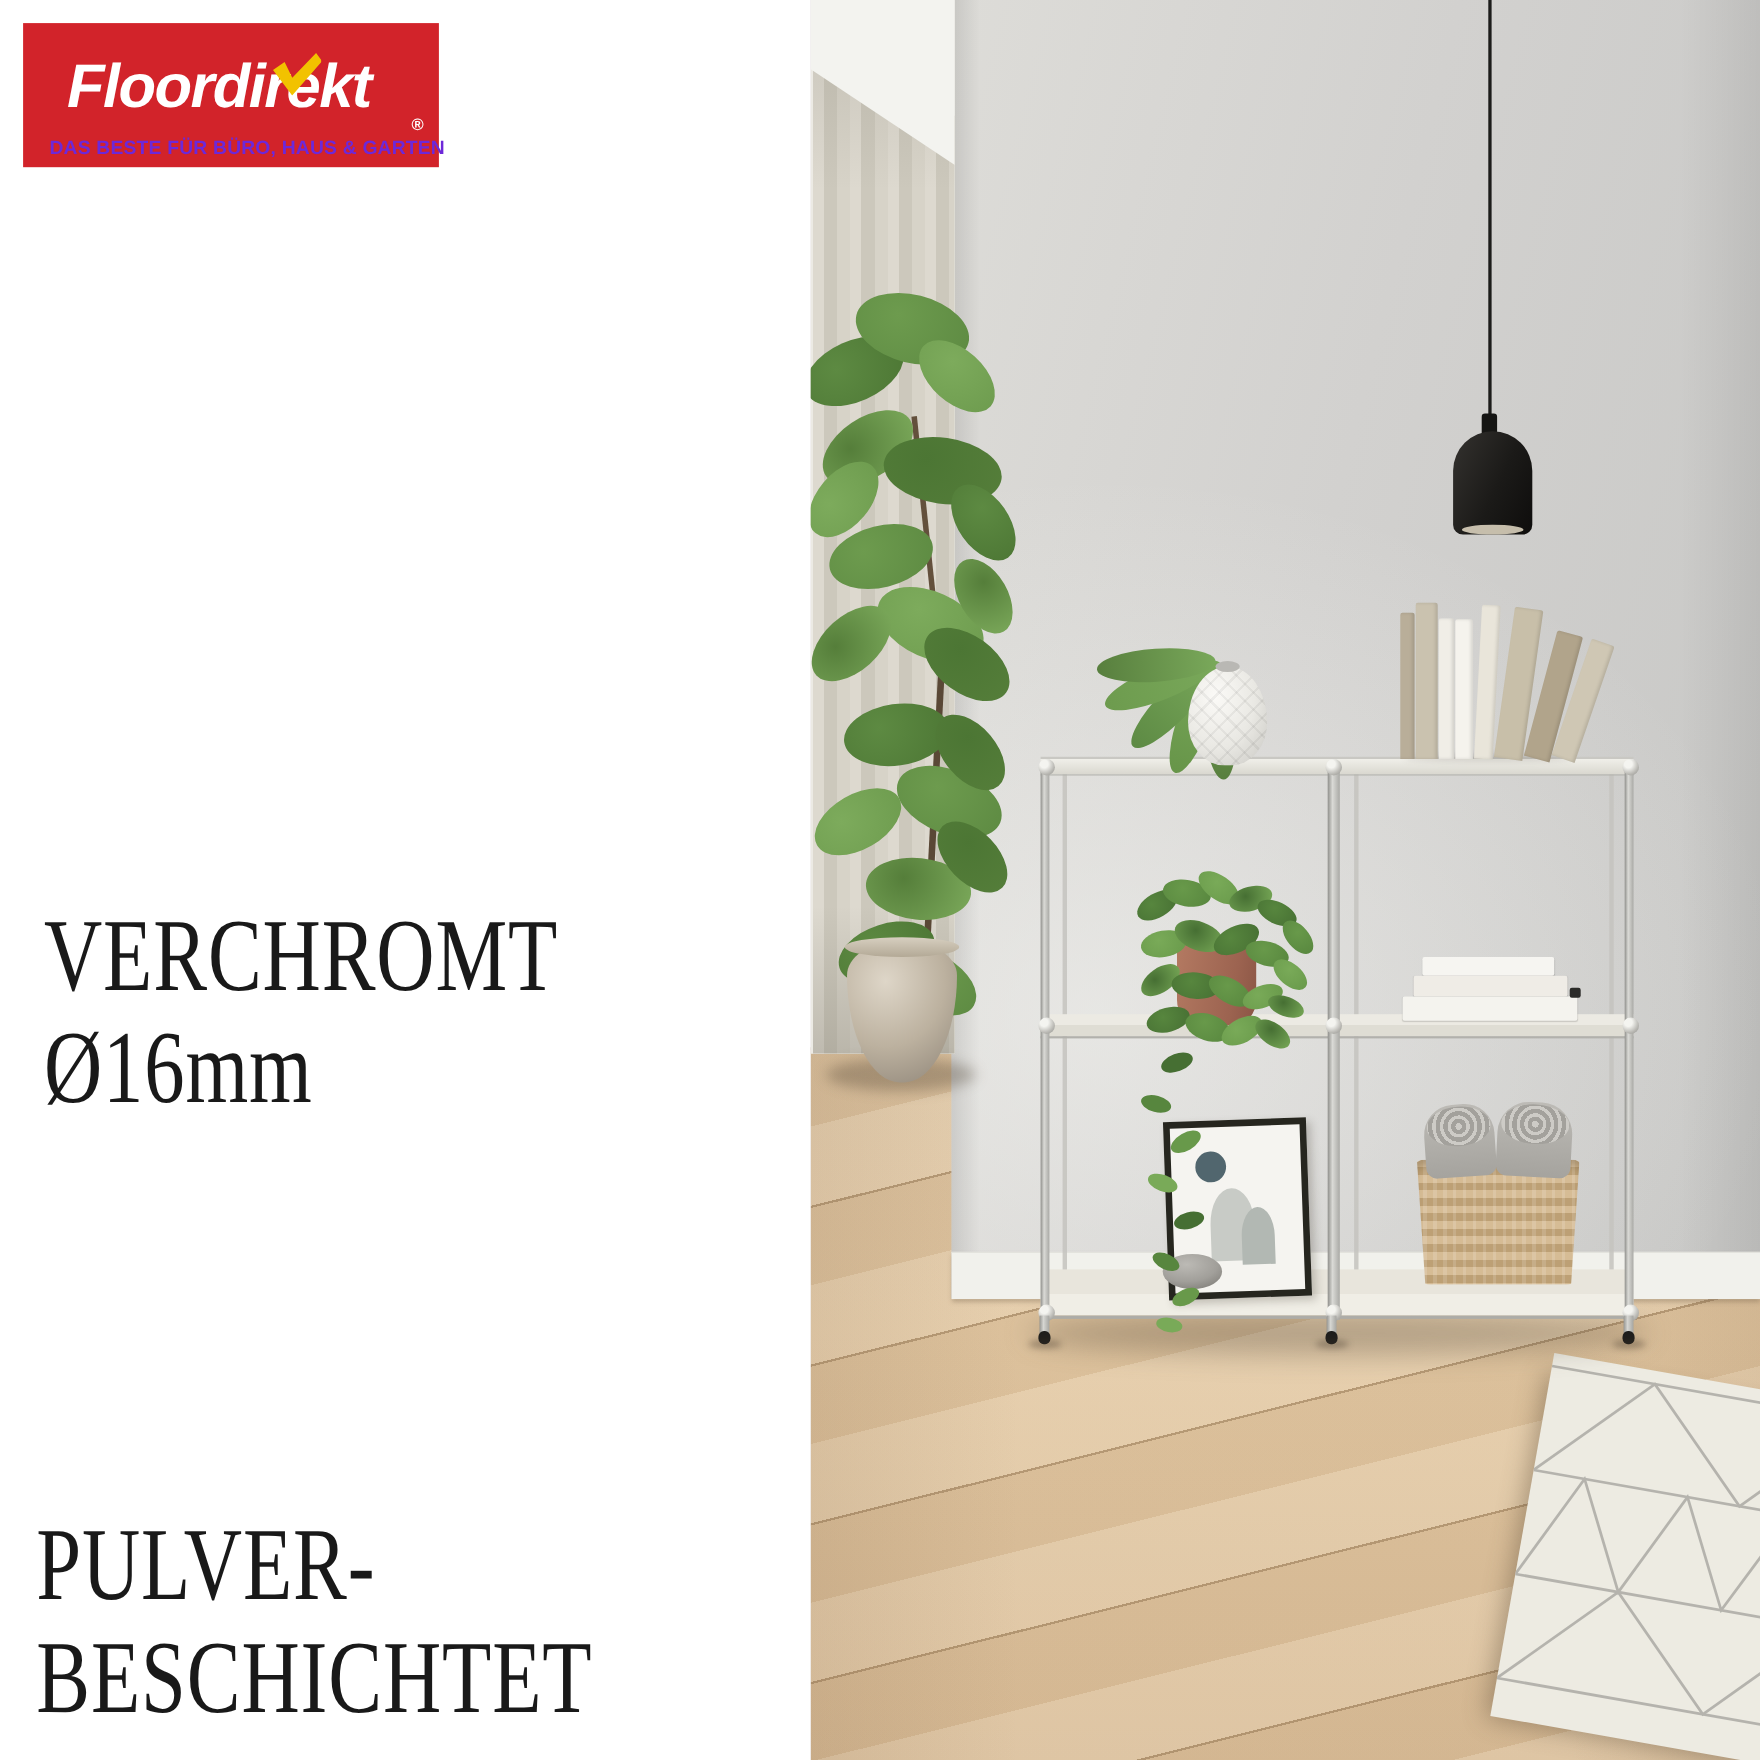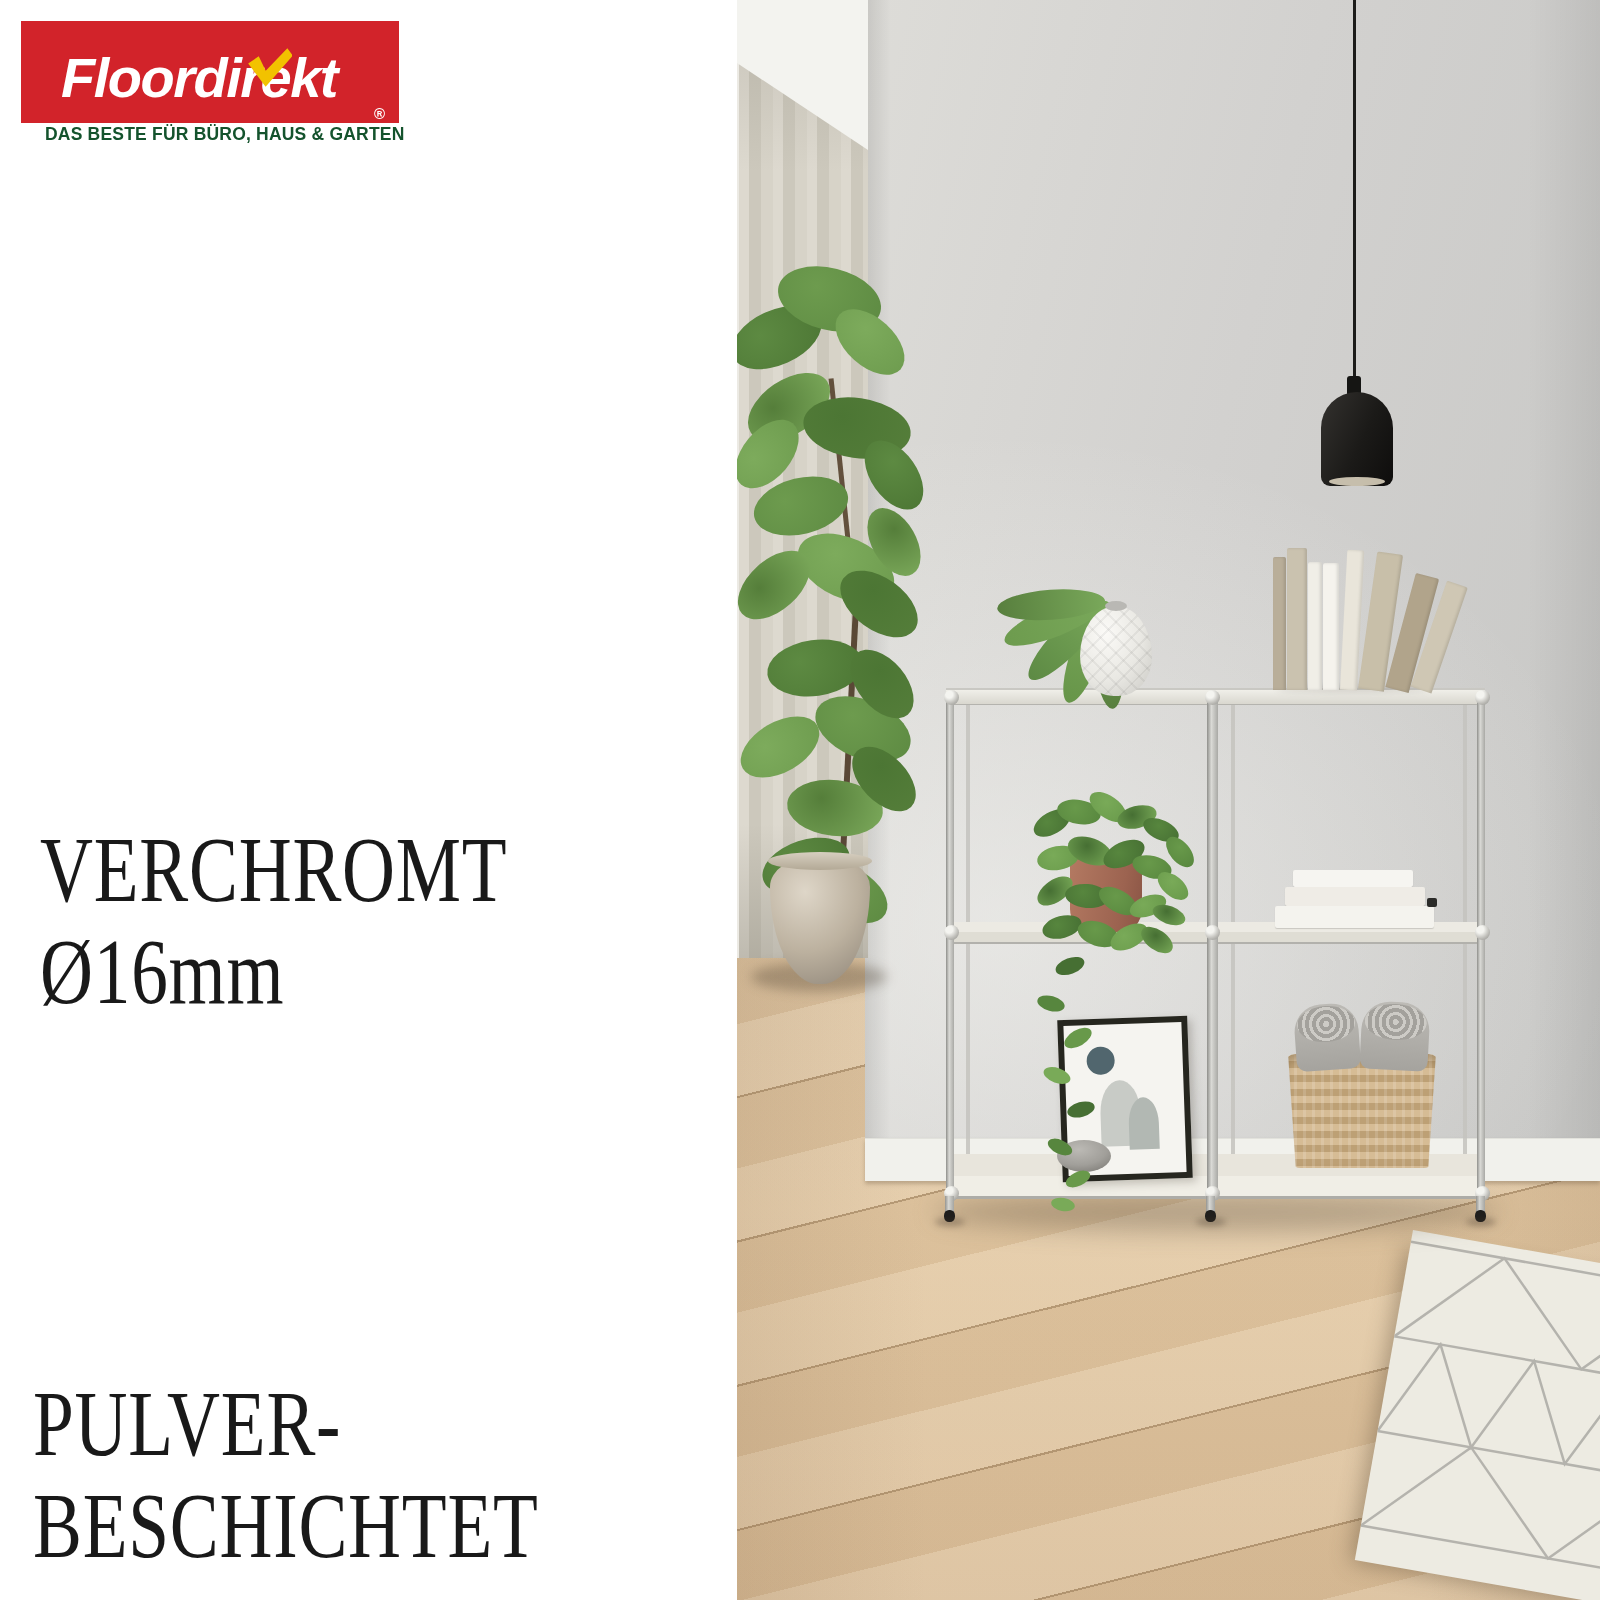--- a/index.html
+++ b/index.html
@@ -1,27 +1,27 @@
 <!DOCTYPE html>
 <html style="--logo_red: #d2232a; --logo_white: #ffffff; --check_yellow: #f2c200; --text_black: #191919; --wall: #d2d1cf; --nook: #eceae4; --ceiling: #f3f3ef; --curtain: #d5d1c6; --floor_wood: #dfc6a6; --baseboard: #f1f1ec; --metal_chrome: #c2c1bc; --shelf_board: #e9e7df; --lamp_black: #1b1a18; --lamp_glow: #d9d0bd; --terracotta: #a56a54; --leaf_green: #5d8a42; --basket_weave: #ccb189; --towel_gray: #b7b5b0; --rug: #edebe2; --rug_line: #a7a6a1; --stone_gray: #a8a7a2; --frame_black: #26261f; --vase_white: #f0efeb;"><head>
 <meta charset="utf-8">
 <style>
   html,body{margin:0;padding:0;background:#ffffff;}
   #canvas{position:relative;width:1600px;height:1600px;background:#ffffff;overflow:hidden;
           font-family:"Liberation Sans", sans-serif;}
   
   .left-panel{position:absolute;left:0;top:0;width:737px;height:1600px;background:#ffffff;}
-  .logo-box{position:absolute;left:21px;top:21px;width:378px;height:102px;background:var(--logo_red);}
+  .logo-box{position:absolute;left:21px;top:21px;width:378px;height:131px;background:var(--logo_red);}
   .logo-text{position:absolute;left:40px;top:24px;font-family:"Liberation Sans",sans-serif;
              font-weight:bold;font-style:italic;font-size:56px;letter-spacing:-1.5px;
              color:var(--logo_white);white-space:nowrap;}
   .logo-reg{position:absolute;left:353px;top:84px;font-size:15px;font-weight:bold;color:var(--logo_white);}
   .logo-check{position:absolute;left:225px;top:26px;width:46px;height:40px;}
   .tagline{position:absolute;left:45px;top:124px;font-size:17.5px;font-weight:bold;
-           letter-spacing:.2px;color:#14532d;white-space:nowrap;}
+           letter-spacing:.2px;color:#6d28d9;white-space:nowrap;}
   .claim{position:absolute;color:var(--text_black);font-family:"Liberation Serif","DejaVu Serif",serif;
          font-size:94px;line-height:102px;letter-spacing:1px;transform:scaleX(.78);
          transform-origin:0 0;white-space:nowrap;}
   #claim-chrome{left:40px;top:818px;}
   #claim-powder{left:33px;top:1372px;}
   
   .photo{position:absolute;left:737px;top:0;width:863px;height:1600px;overflow:hidden;background:#d3d2d0;}
   .photo *{position:absolute;}
   .floor{left:0;top:952px;width:863px;height:648px;
     background:

